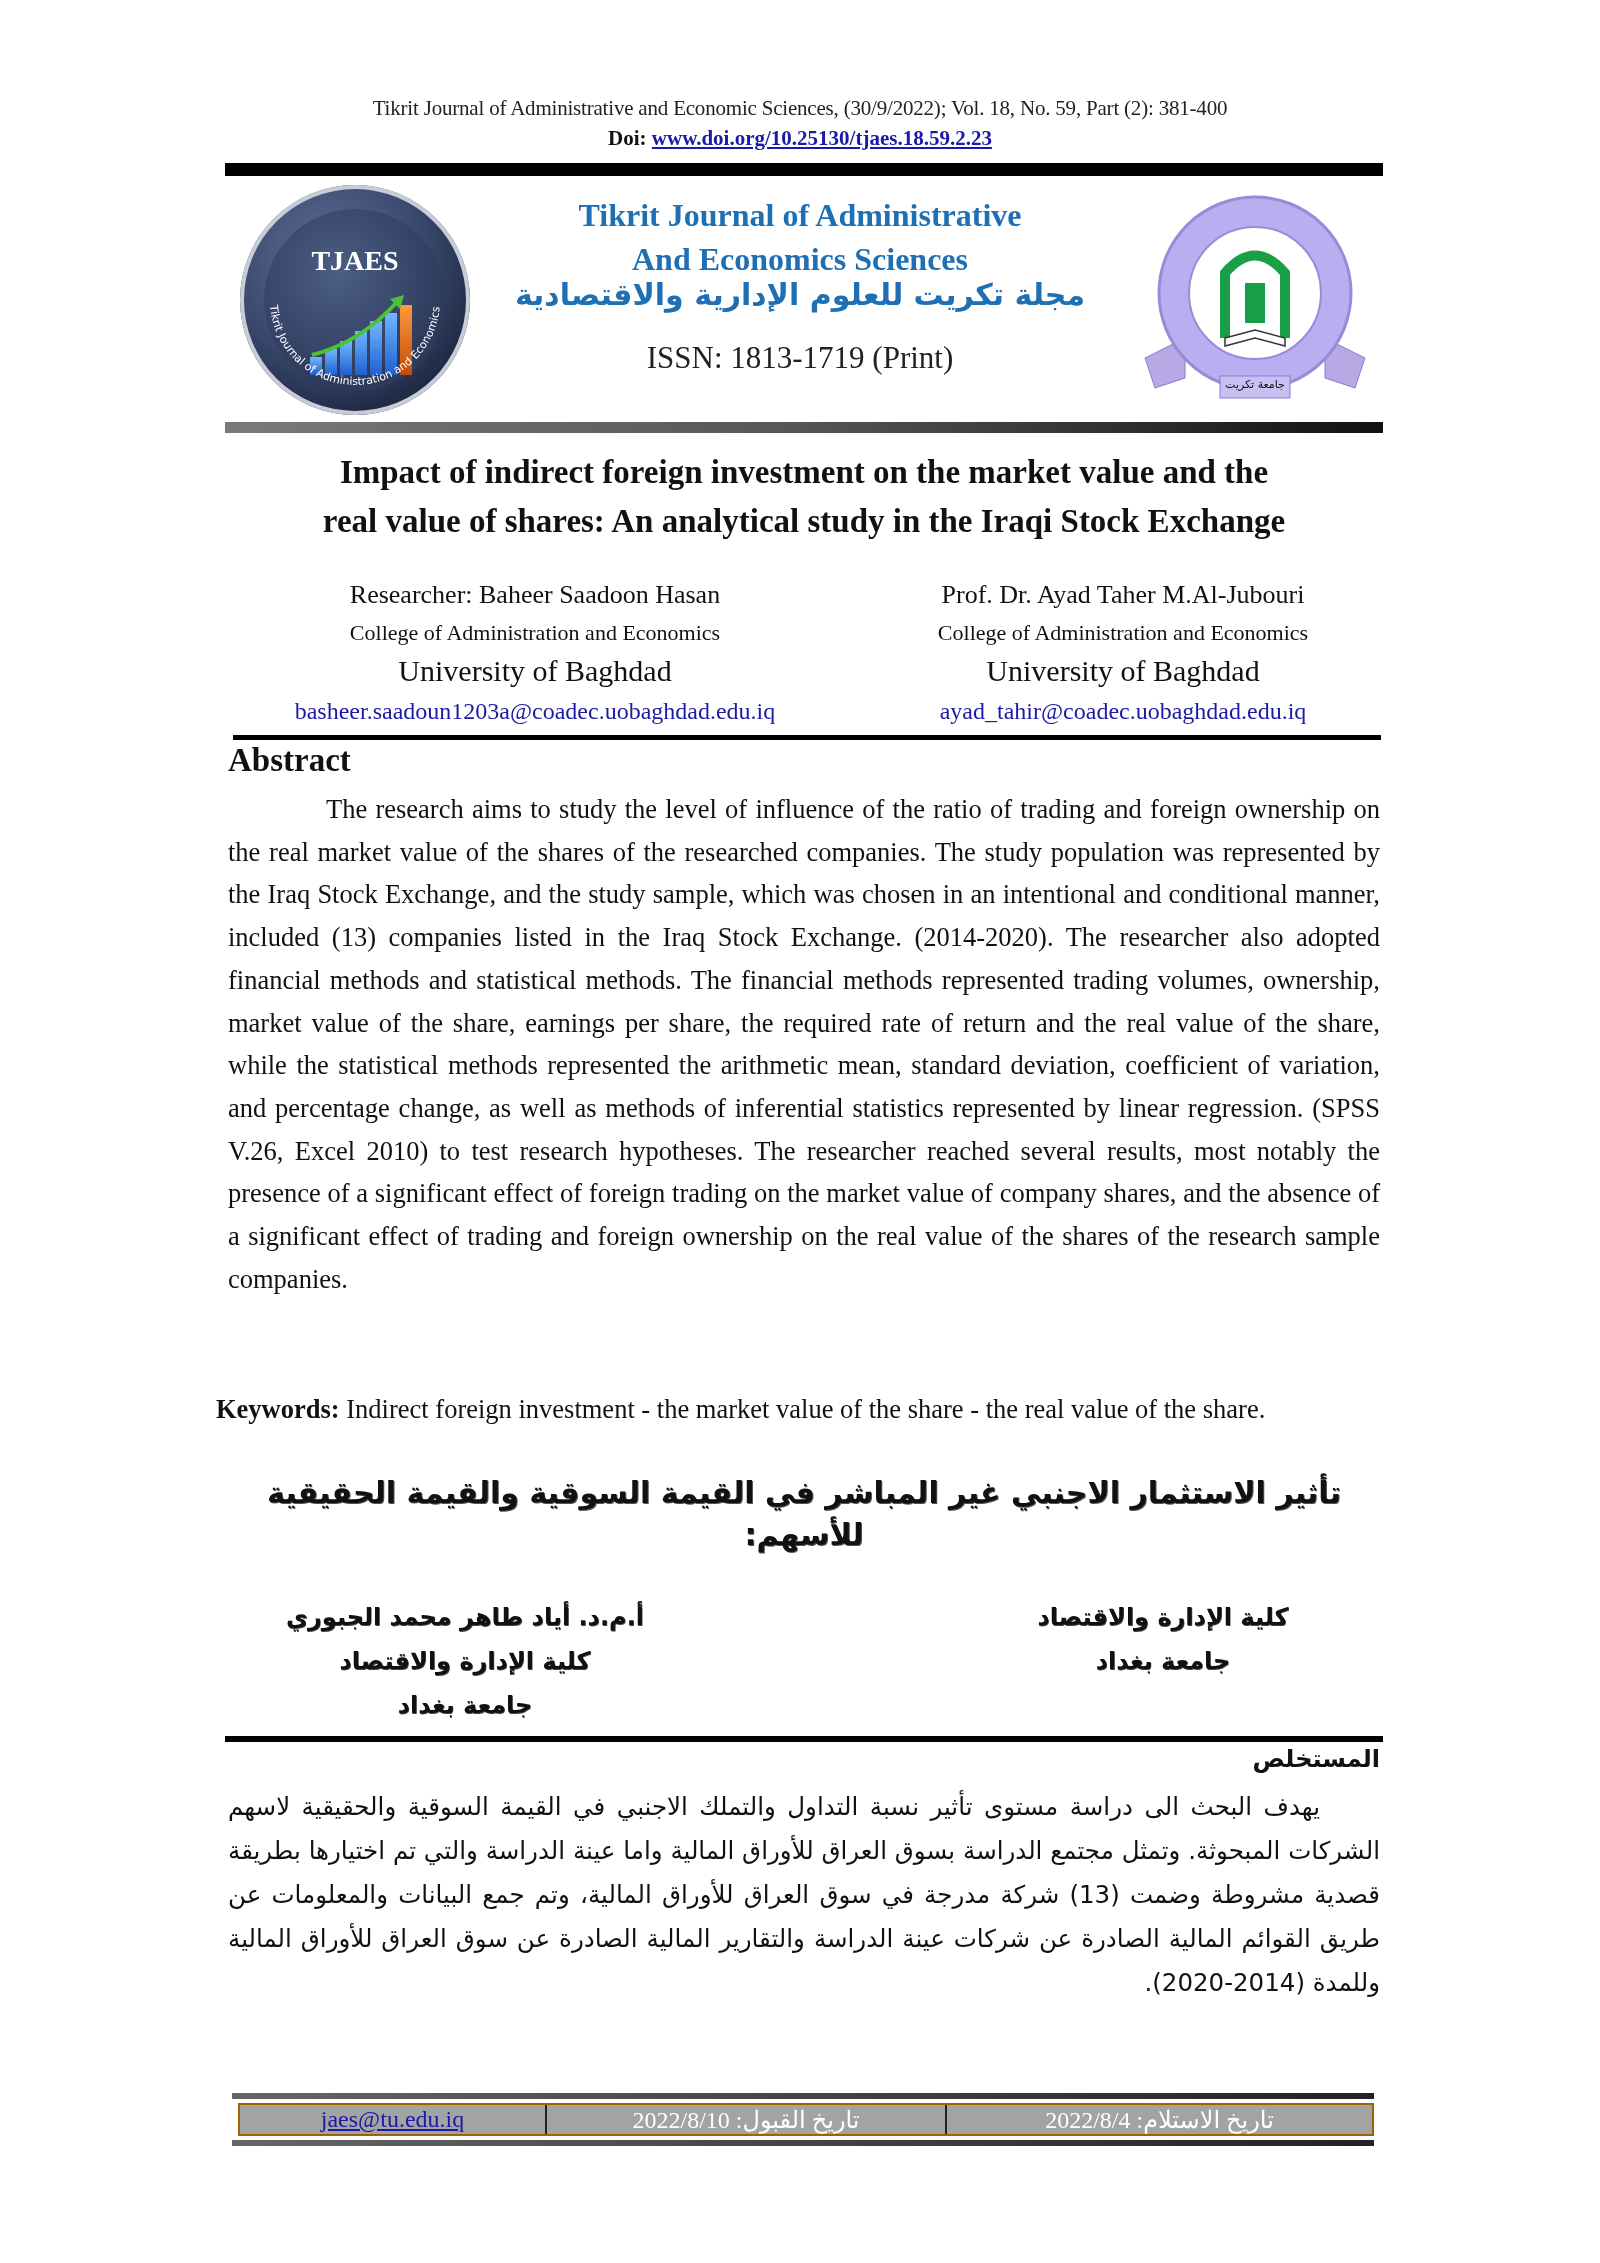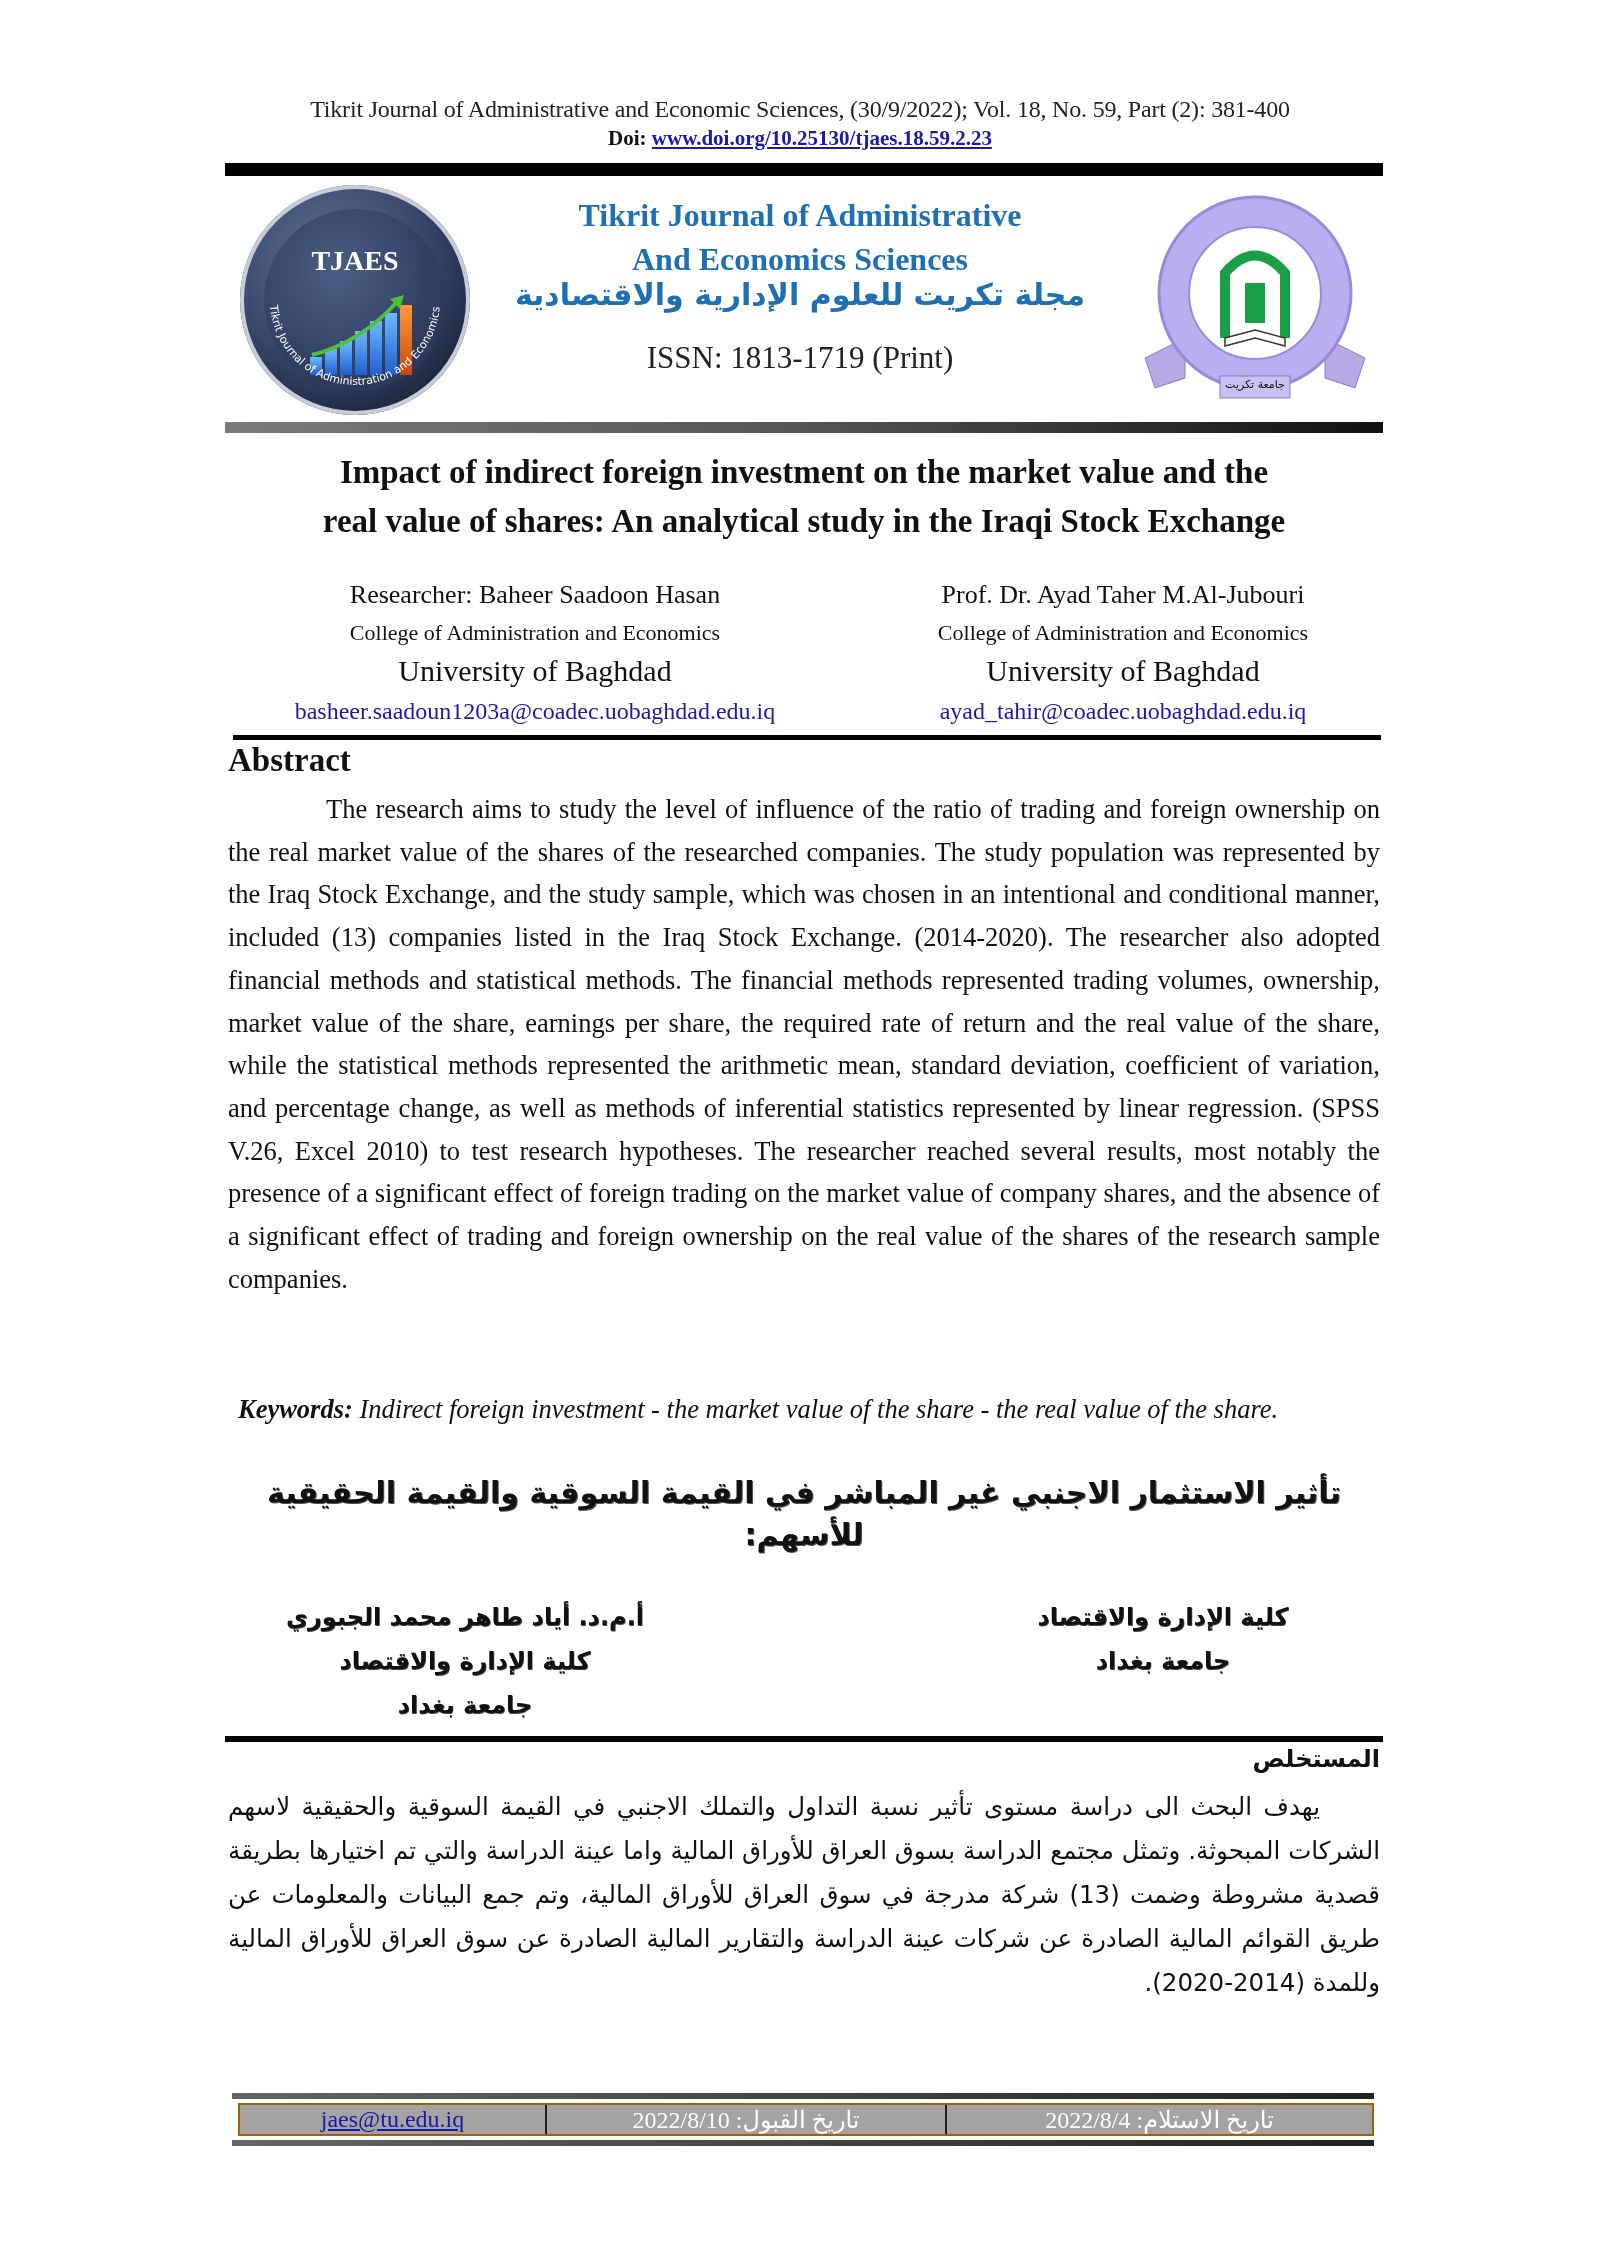--- a/index.html
+++ b/index.html
@@ -1,20 +1,20 @@
 <!DOCTYPE html>
 <html><head>
 <meta charset="utf-8">
 <style>
   * { box-sizing: border-box; margin: 0; padding: 0; }
   html, body { width: 1600px; height: 2263px; background: #ffffff; }
   body { position: relative; font-family: "Liberation Serif", "DejaVu Serif", serif; color: #111; }
   .abs { position: absolute; }
 
-  .running-head { left: 0; width: 1600px; top: 96px; text-align: center; font-size: 24px; color: #222; letter-spacing: -0.2px; }
+  .running-head { left: 0; width: 1600px; top: 96px; text-align: center; font-size: 21px; color: #222; letter-spacing: -0.2px; }
   .doi-line { left: 0; width: 1600px; top: 126px; text-align: center; font-size: 21px; font-weight: bold; color: #111; }
   .doi-line a { color: #1a1aa6; text-decoration: underline; font-family: Liberation Serif, serif; }
 
   .top-bar { left: 225px; top: 163px; width: 1158px; height: 13px; background: #000; }
 
   
   .logo-left { left: 240px; top: 185px; width: 230px; height: 230px; border-radius: 50%;
     background: radial-gradient(circle at 38% 32%, #5f7196 0%, #3a4a6e 45%, #1f2a44 75%, #141b2e 100%);
     box-shadow: 0 0 0 4px #c8ccd6 inset; overflow: hidden; }
   .logo-left .inner { position: absolute; left: 24px; top: 24px; width: 182px; height: 182px; border-radius: 50%;
@@ -43,21 +43,21 @@
   .author-col.right { width: 520px; }
   .author-name { font-size: 26px; line-height: 40px; }
   .author-aff { font-size: 22px; line-height: 36px; font-family: Liberation Serif, serif; }
   .author-uni { font-size: 30px; line-height: 40px; }
   .author-email { font-size: 24px; line-height: 40px; color: #1a1aa6; }
 
   .authors-rule { left: 233px; top: 735px; width: 1148px; height: 5px; background: #000; }
 
   .abstract-heading { left: 228px; top: 742px; font-size: 33px; font-weight: bold; }
   .abstract-body { left: 228px; top: 788px; width: 1152px; font-size: 26.5px; line-height: 42.7px; text-align: justify; text-indent: 98px; }
-  .keywords { left: 238px; top: 1388px; width: 1152px; font-size: 26.5px; line-height: 42.7px; text-align: justify; font-style: italic; }
+  .keywords { left: 216px; top: 1388px; width: 1152px; font-size: 26.5px; line-height: 42.7px; text-align: justify; }
   .keywords b { font-weight: bold; }
 
   .ar-title { left: 225px; width: 1158px; top: 1472px; text-align: center; direction: rtl; font-family: "DejaVu Sans", sans-serif; font-weight: bold; font-size: 30px; line-height: 42px; text-shadow: 1px 1px 0 #555; }
 
   .ar-authors { left: 225px; top: 1595px; width: 1158px; display: flex; justify-content: space-between; direction: rtl; font-family: "DejaVu Sans", sans-serif; font-weight: bold; }
   .ar-col { text-align: center; font-size: 24px; line-height: 44px; text-shadow: 0.6px 0.6px 0 #444; }
   .ar-col.right { width: 440px; }
   .ar-col.left { width: 480px; }
 
   .ar-rule { left: 225px; top: 1736px; width: 1158px; height: 6px; background: #000; }

